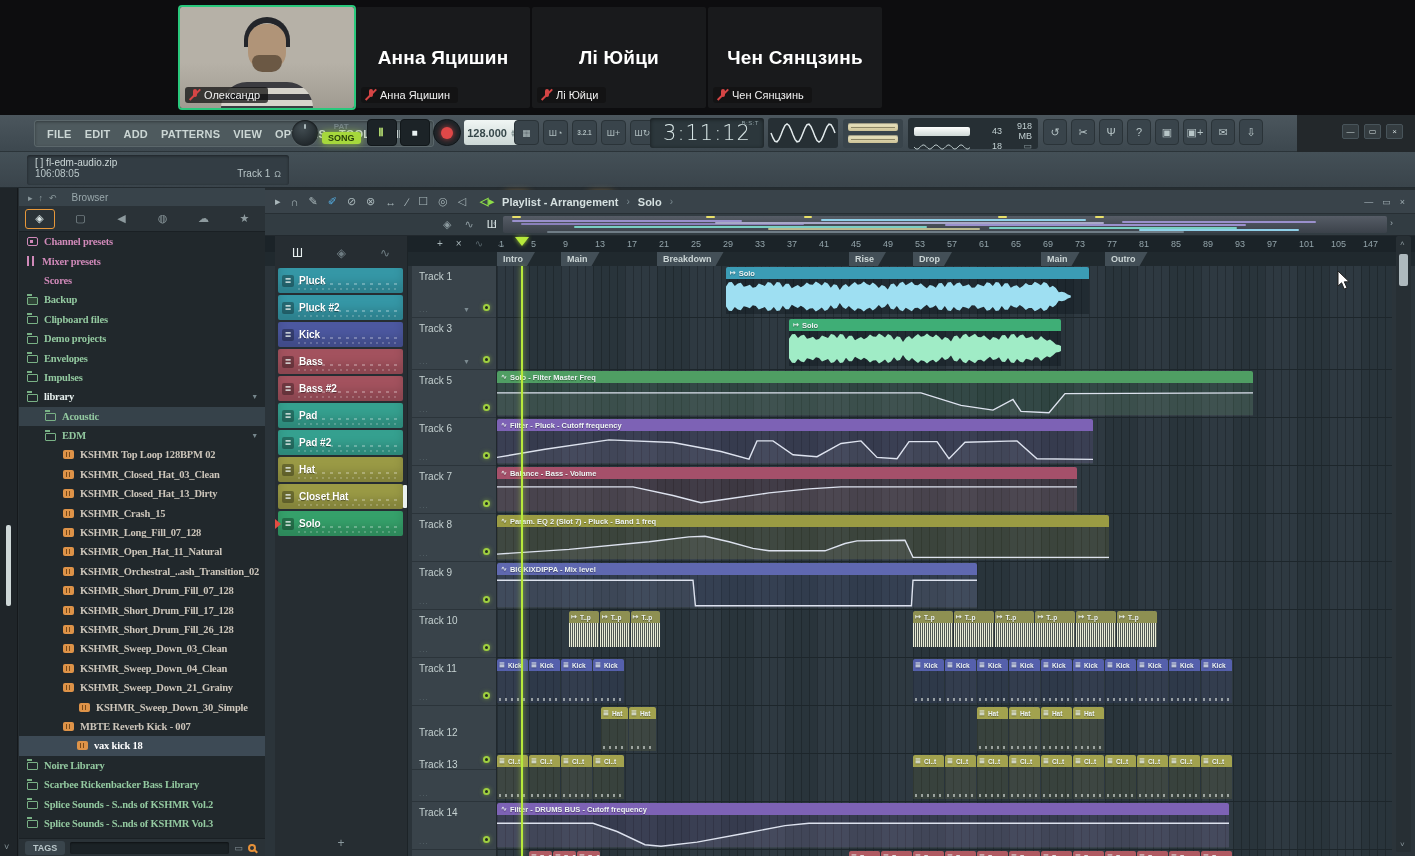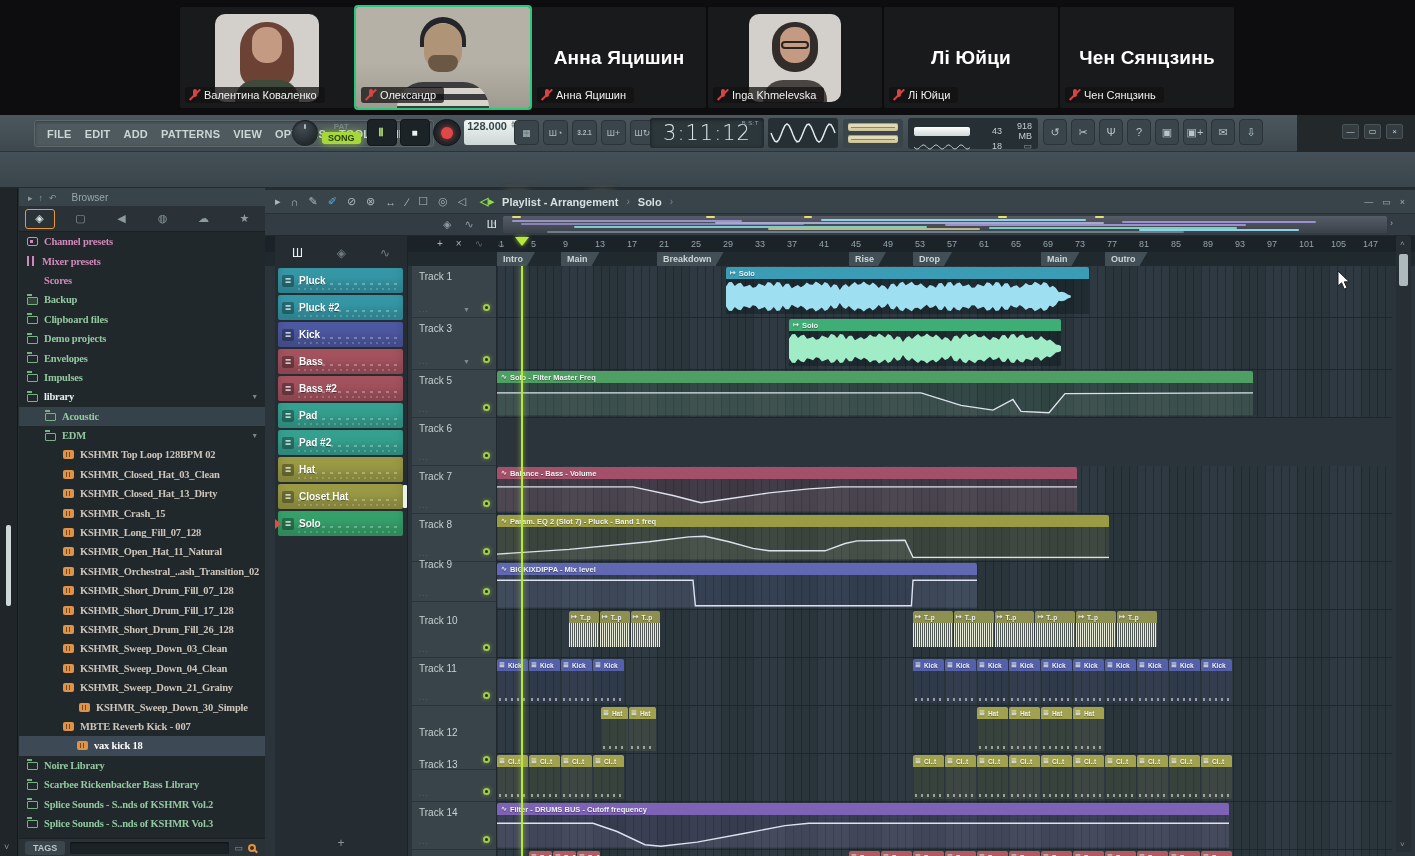--- a/index.html
+++ b/index.html
@@ -54,21 +54,21 @@
   .transport{position:absolute;left:322px;top:4px;display:flex;align-items:center;gap:3px;}
   .patsong{display:flex;flex-direction:column;align-items:center;gap:1px;margin-right:3px;}
   .pat-lbl{color:#76838a;font-size:8px;font-weight:bold;}
   .song-lbl{background:#a6d83c;color:#273f0a;font-size:9px;font-weight:bold;padding:1px 6px;border-radius:3px;box-shadow:0 0 7px rgba(166,216,60,.75);}
   .tbtn{width:30px;height:27px;background:#1c2327;border:1px solid #11171a;border-radius:4px;
         display:flex;align-items:center;justify-content:center;color:#e9f1f1;font-size:10px;}
   .tbtn .pause{color:#bce674;font-size:11px;font-weight:bold;letter-spacing:1px;}
   .recbtn{width:28px;height:27px;background:#1c2327;border:1px solid #11171a;border-radius:14px;display:flex;align-items:center;justify-content:center;}
   .recdot{width:12px;height:12px;border-radius:50%;background:#e04848;box-shadow:0 0 6px rgba(224,72,72,.85);}
   .bpm{width:56px;height:25px;background:linear-gradient(#f0f6f4,#ccd7d5);border-radius:3px;margin-left:0;
-       display:flex;align-items:flex-start;justify-content:center;color:#36474a;font-weight:bold;font-size:11px;gap:3px;}
+       display:flex;align-items:center;justify-content:center;color:#36474a;font-weight:bold;font-size:11px;gap:3px;}
   .bpm .step{color:#8a9a9a;font-size:6px;line-height:4px;display:flex;flex-direction:column;}
 
   .sbtns{position:absolute;left:514px;top:5px;display:flex;gap:4px;}
   .sbtn{width:25px;height:25px;background:#39444b;border:1px solid #2a3338;border-radius:4px;color:#aebcbe;
         font-size:9px;display:flex;align-items:center;justify-content:center;white-space:nowrap;overflow:hidden;}
   .sbtn.tiny{font-size:6.5px;font-weight:bold;}
 
   .timewrap{position:absolute;left:650px;top:3px;width:114px;height:30px;background:#2c373c;border-radius:3px;
             box-shadow:inset 0 1px 4px rgba(0,0,0,.55);display:flex;align-items:center;justify-content:center;}
   .time{color:#d7e5e5;font-size:21px;font-weight:300;letter-spacing:1px;font-family:"DejaVu Sans",sans-serif;}
@@ -229,59 +229,36 @@
 
   .cursor{position:absolute;z-index:60;}
 </style>
 </head>
 <body>
 
 <div class="screen">
 
   <div class="video-bar">
     <div class="tiles">
-        <div class="tile">
-          <div class="photo v0">
-            <div class="hair"></div>
-            <div class="head"></div>
-            <div class="torso"></div>
-          </div>
-          <div class="vlabel">
-            <span class="mic-off"></span>
-            <span>Валентина Коваленко</span>
-          </div>
-        </div>
         <div class="tile active">
           <div class="videobg">
             <div class="vband"></div>
             <div class="vhead"></div>
             <div class="vtorso"></div>
           </div>
           <div class="vlabel">
             <span class="mic-off"></span>
             <span>Олександр</span>
           </div>
         </div>
         <div class="tile">
           <div class="big-name">Анна Яцишин</div>
           <div class="vlabel">
             <span class="mic-off"></span>
             <span>Анна Яцишин</span>
-          </div>
-        </div>
-        <div class="tile">
-          <div class="photo v3">
-            <div class="hair"></div>
-            <div class="head"></div>
-            <div class="glasses"></div>
-            <div class="torso"></div>
-          </div>
-          <div class="vlabel">
-            <span class="mic-off"></span>
-            <span>Inga Khmelevska</span>
           </div>
         </div>
         <div class="tile">
           <div class="big-name">Лі Юйци</div>
           <div class="vlabel">
             <span class="mic-off"></span>
             <span>Лі Юйци</span>
           </div>
         </div>
         <div class="tile">
@@ -395,20 +372,27 @@
           </div>
         </div>
       <div class="winbtns">
           <div class="wbtn">—</div>
           <div class="wbtn">▭</div>
           <div class="wbtn">×</div>
         </div>
     </div>
 
     <div class="row2">
+      <div class="hint">
+        <div class="l1">[ ] fl-edm-audio.zip</div>
+        <div class="l2">
+          <span>106:08:05</span>
+          <span><span>Track 1</span><span class="bell">Ω</span></span>
+        </div>
+      </div>
       <div class="knob" style="left:298px;top:42px;"></div>
       <div class="hslider">
           <div class="hthumb"></div>
         </div>
       <div class="r2a">
           <div class="rbtn orange">
             <span>▤</span>
           </div>
           <div class="rbtn">
             <span>→</span>
@@ -809,21 +793,21 @@
           <div class="nrow" style="top: 200px; height: 48px;">
             <span class="tname">Track 7</span>
             <span class="tdots">...</span>
             <span class="tled"></span>
           </div>
           <div class="nrow" style="top: 248px; height: 48px;">
             <span class="tname">Track 8</span>
             <span class="tdots">...</span>
             <span class="tled"></span>
           </div>
-          <div class="nrow" style="top: 288px; height: 48px;">
+          <div class="nrow" style="top: 296px; height: 48px;">
             <span class="tname">Track 9</span>
             <span class="tdots">...</span>
             <span class="tled"></span>
           </div>
           <div class="nrow" style="top: 344px; height: 48px;">
             <span class="tname">Track 10</span>
             <span class="tdots">...</span>
             <span class="tled"></span>
           </div>
           <div class="nrow" style="top: 392px; height: 48px;">
@@ -876,20 +860,34 @@
           <div class="trow" style="top: 104px; height: 48px;">
             <div class="clip auto" style="left: 0px; width: 756px; height: 46px;">
               <div class="chead" style="background: rgb(79, 158, 99);">
                 <span class="cico">∿</span>
                 <span>Solo - Filter Master Freq</span>
               </div>
               <div class="cbody" style="background: rgba(79, 158, 99, 0.16);">
                 <svg width="756" height="33" style="position: absolute; left: 0px; top: 0px;">
                   <path d="M0.0,9.9 L424.0,9.9 L464.0,22.4 L496.0,27.1 L516.0,16.5 L524.0,28.4 L552.0,29.7 L568.0,10.6 L756.0,9.9 L756,33 L0,33 Z" fill="rgba(255,255,255,0.06)"></path>
                   <path d="M0.0,9.9 L424.0,9.9 L464.0,22.4 L496.0,27.1 L516.0,16.5 L524.0,28.4 L552.0,29.7 L568.0,10.6 L756.0,9.9 " fill="none" stroke="#dde2ee" stroke-width="1.4"></path>
+                </svg>
+              </div>
+            </div>
+          </div>
+          <div class="trow" style="top: 152px; height: 48px;">
+            <div class="clip auto" style="left: 0px; width: 596px; height: 46px;">
+              <div class="chead" style="background: rgb(125, 98, 181);">
+                <span class="cico">∿</span>
+                <span>Filter - Pluck - Cutoff frequency</span>
+              </div>
+              <div class="cbody" style="background: rgba(125, 98, 181, 0.16);">
+                <svg width="596" height="33" style="position: absolute; left: 0px; top: 0px;">
+                  <path d="M0.0,26.4 L48.0,18.2 L112.0,8.9 L176.0,11.5 L224.0,20.5 L252.0,28.1 L260.0,9.9 L276.0,9.9 L296.0,23.8 L320.0,25.7 L344.0,12.5 L364.0,9.9 L380.0,26.4 L400.0,27.7 L412.0,10.6 L440.0,10.6 L452.0,27.7 L468.0,11.2 L520.0,9.9 L540.0,27.7 L596.0,28.4 L596,33 L0,33 Z" fill="rgba(255,255,255,0.06)"></path>
+                  <path d="M0.0,26.4 L48.0,18.2 L112.0,8.9 L176.0,11.5 L224.0,20.5 L252.0,28.1 L260.0,9.9 L276.0,9.9 L296.0,23.8 L320.0,25.7 L344.0,12.5 L364.0,9.9 L380.0,26.4 L400.0,27.7 L412.0,10.6 L440.0,10.6 L452.0,27.7 L468.0,11.2 L520.0,9.9 L540.0,27.7 L596.0,28.4 " fill="none" stroke="#dde2ee" stroke-width="1.4"></path>
                 </svg>
               </div>
             </div>
           </div>
           <div class="trow" style="top: 200px; height: 48px;">
             <div class="clip auto" style="left: 0px; width: 580px; height: 46px;">
               <div class="chead" style="background: rgb(165, 80, 106);">
                 <span class="cico">∿</span>
                 <span>Balance - Bass - Volume</span>
               </div>

